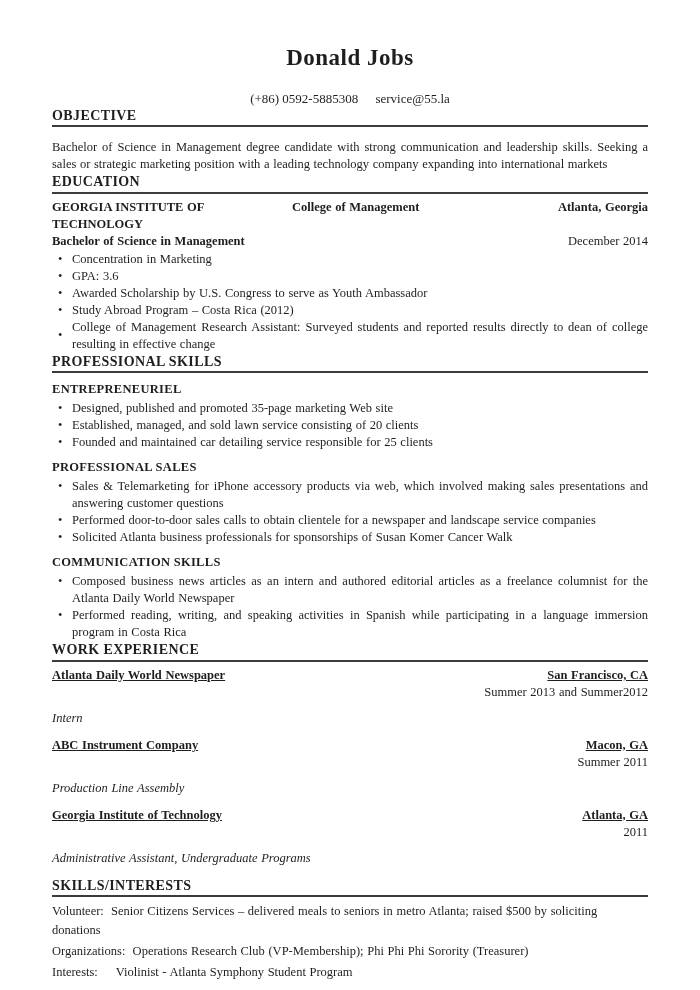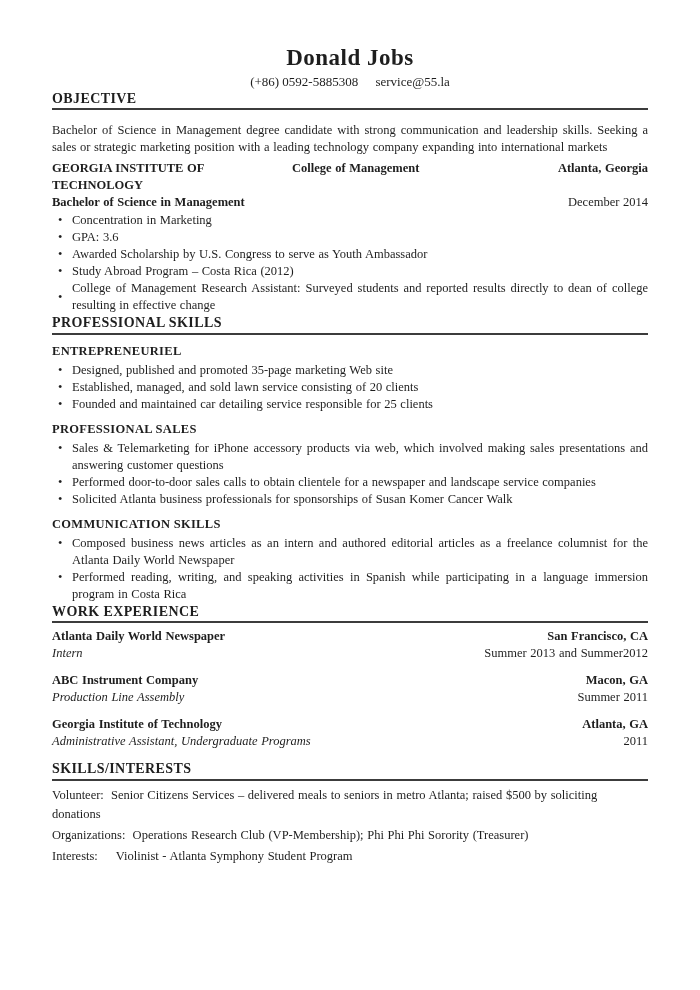--- a/index.html
+++ b/index.html
@@ -19,21 +19,21 @@
   
   .name {
     margin: 0;
     text-align: center;
     font-size: 23px;
     font-weight: bold;
     letter-spacing: 0.5px;
     line-height: 1.2;
   }
   .contact {
-    margin-top: 1px;
+    margin-top: 18px;
     text-align: center;
     font-size: 13px;
     line-height: 17px;
   }
   .contact .phone { margin-right: 14px; }
   
   h2.sec-title {
     margin: 0 0 5px 0;
     font-size: 14px;
     font-weight: bold;
@@ -70,22 +70,22 @@
   .group-heading {
     margin: 0 0 2px 0;
     font-size: 12.5px;
     font-weight: bold;
     letter-spacing: 0.3px;
     line-height: 17px;
   }
   
   .we-entry { margin-top: 4px; margin-bottom: 10px; }
   .we-row { display: flex; justify-content: space-between; }
-  .we-company, .we-location { font-weight: bold; }
-  .we-role { font-style: italic; }
+  .we-company, .we-location { font-weight: bold; text-decoration: underline; }
+  .we-role { font-style: italic; margin-top: 26px; }
   
   .si-line {
     margin: 2px 0 0 0;
     white-space: pre-wrap;
     line-height: 19px;
   }
 </style>
 </head>
 <body>
 
@@ -96,20 +96,21 @@
     <span class="phone">(+86) 0592-5885308</span>
     <span class="email">service@55.la</span>
   </div>
 
   <section>
     <h2 class="sec-title">OBJECTIVE</h2>
     <p class="para body-text">Bachelor of Science in Management degree candidate with strong communication and leadership skills.  Seeking a sales or strategic marketing position with a leading technology company expanding into international markets</p>
   </section>
 
   <section>
+    <h2 class="sec-title">EDUCATION</h2>
     <div class="edu-row1 body-text">
       <span class="edu-school">GEORGIA INSTITUTE OF TECHNOLOGY</span>
       <span class="edu-college">College of Management</span>
       <span class="edu-loc">Atlanta, Georgia</span>
     </div>
     <div class="edu-row2 body-text">
       <span class="edu-degree">Bachelor of Science in Management</span>
       <span class="edu-date">December 2014</span>
     </div>
     <div class="bullets body-text">

